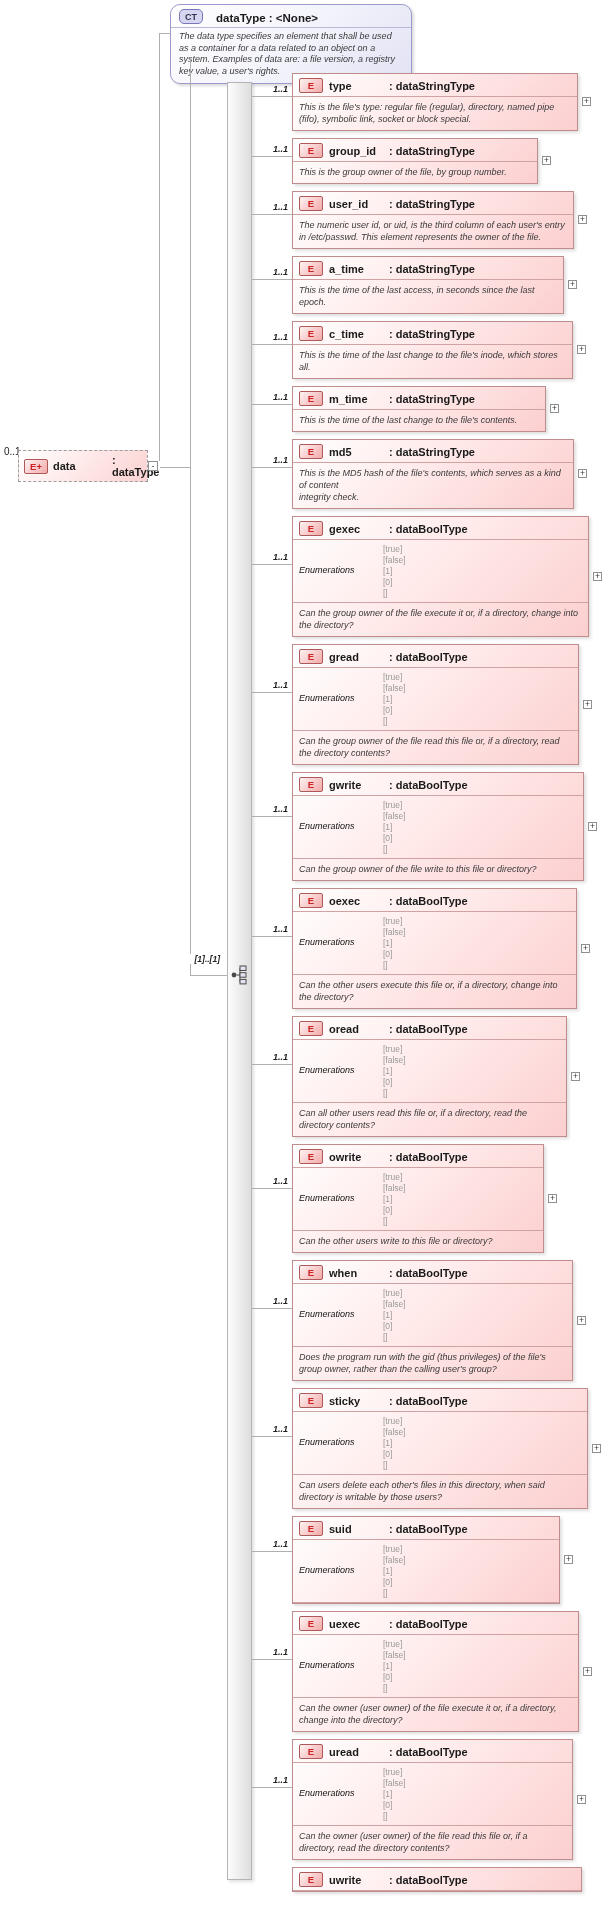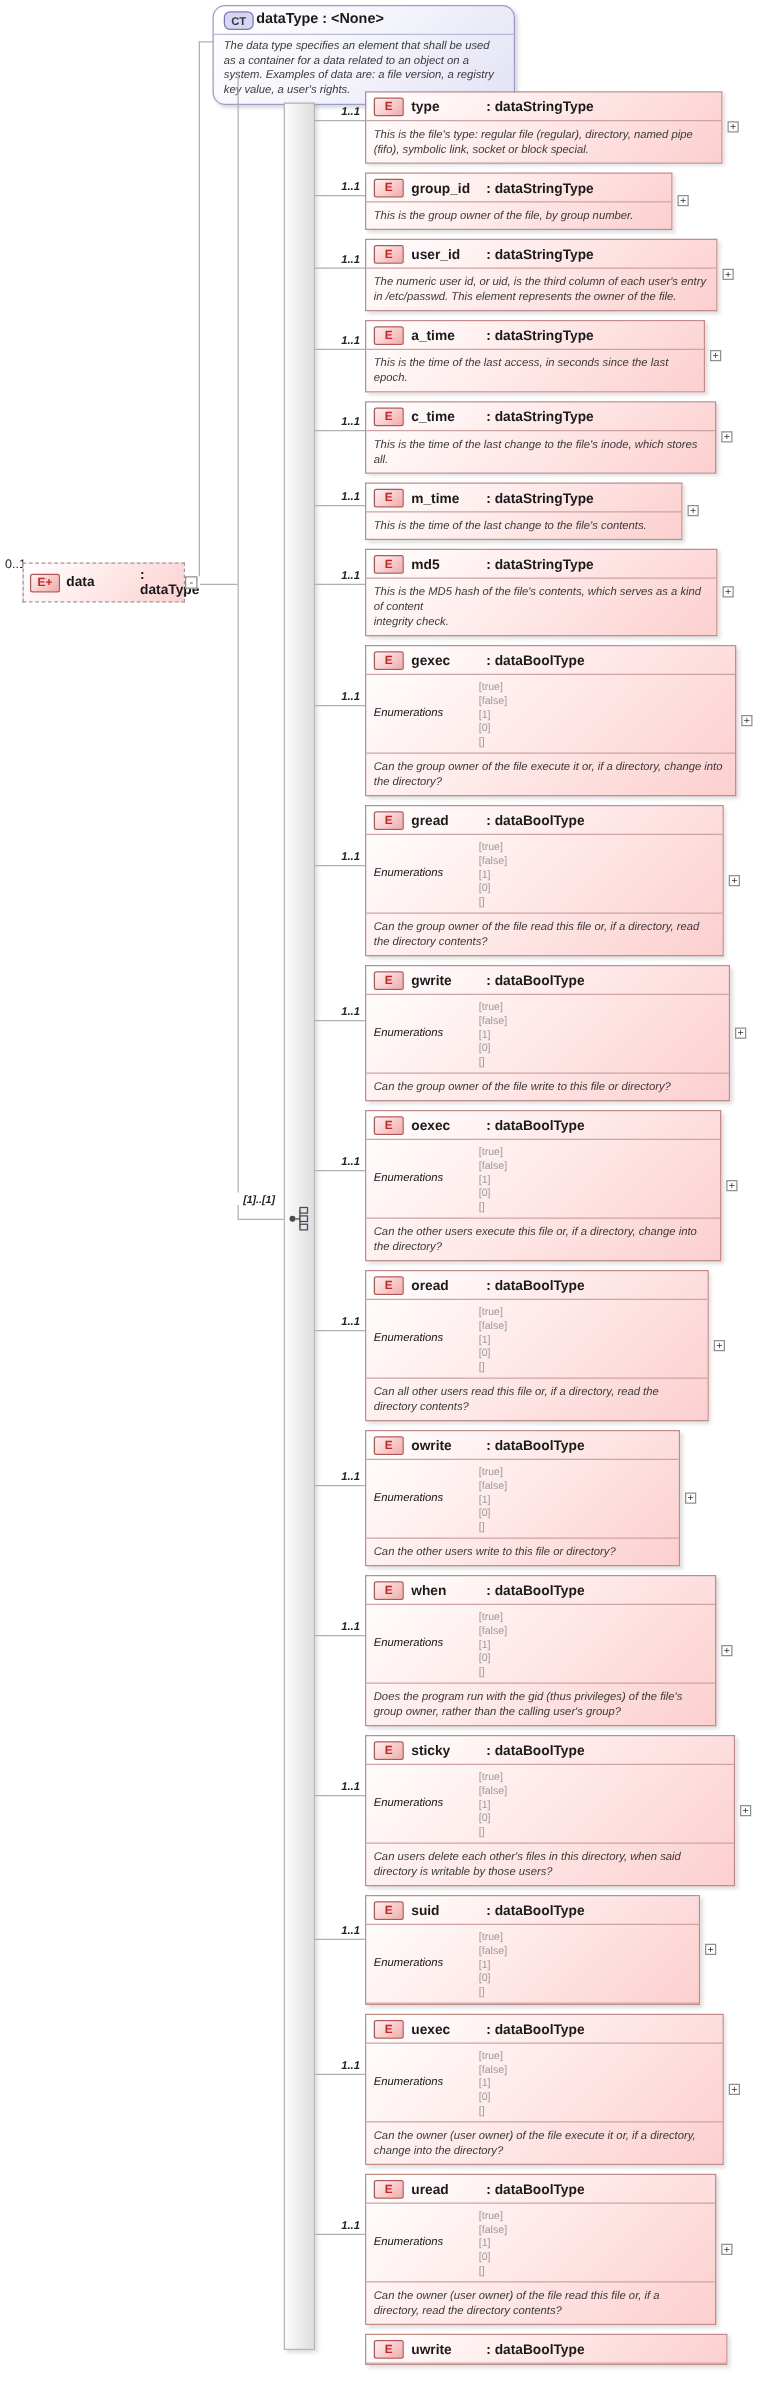--- a/index.html
+++ b/index.html
@@ -6,21 +6,21 @@
   #stage{position:relative;width:611px;height:1911px;overflow:hidden;background:#ffffff;
          font-family:"Liberation Sans", sans-serif;color:#222;}
 
   
   .line{position:absolute;background:#b0b0b0;}
 
   
   .ct-box{position:absolute;left:170px;top:4px;width:240px;border:1px solid #9a9ace;
           border-radius:10px;background:linear-gradient(135deg,#ffffff 0%,#f2f2fb 55%,#e2e2f4 100%);
           box-shadow:2px 2px 3px rgba(0,0,0,.15);}
-  .ct-header{display:flex;align-items:flex-start;gap:2px;padding:4px 8px 3px 8px;}
+  .ct-header{display:flex;align-items:flex-end;gap:13px;padding:4px 8px 3px 8px;}
   .ct-icon{display:inline-flex;align-items:center;justify-content:center;width:22px;height:13px;
            border:1px solid #7878b8;border-radius:5px;background:#d6d6f0;font-size:9px;font-weight:bold;color:#33334d;}
   .ct-title{font-size:11.5px;font-weight:bold;color:#1a1a1a;}
   .ct-ann{border-top:1px solid #b9b9d9;padding:3px 8px 6px 8px;font-size:9px;font-style:italic;
           color:#3a3a3a;line-height:11.5px;white-space:pre-line;}
 
   
   .root-card{position:absolute;left:4px;top:446px;font-size:10px;color:#222;}
   .root-el{position:absolute;left:18px;top:450px;width:130px;height:32px;box-sizing:border-box;
            border:1px dashed #9c9c9c;background:linear-gradient(135deg,#ffffff 0%,#ffeaea 45%,#fbd2d2 100%);

